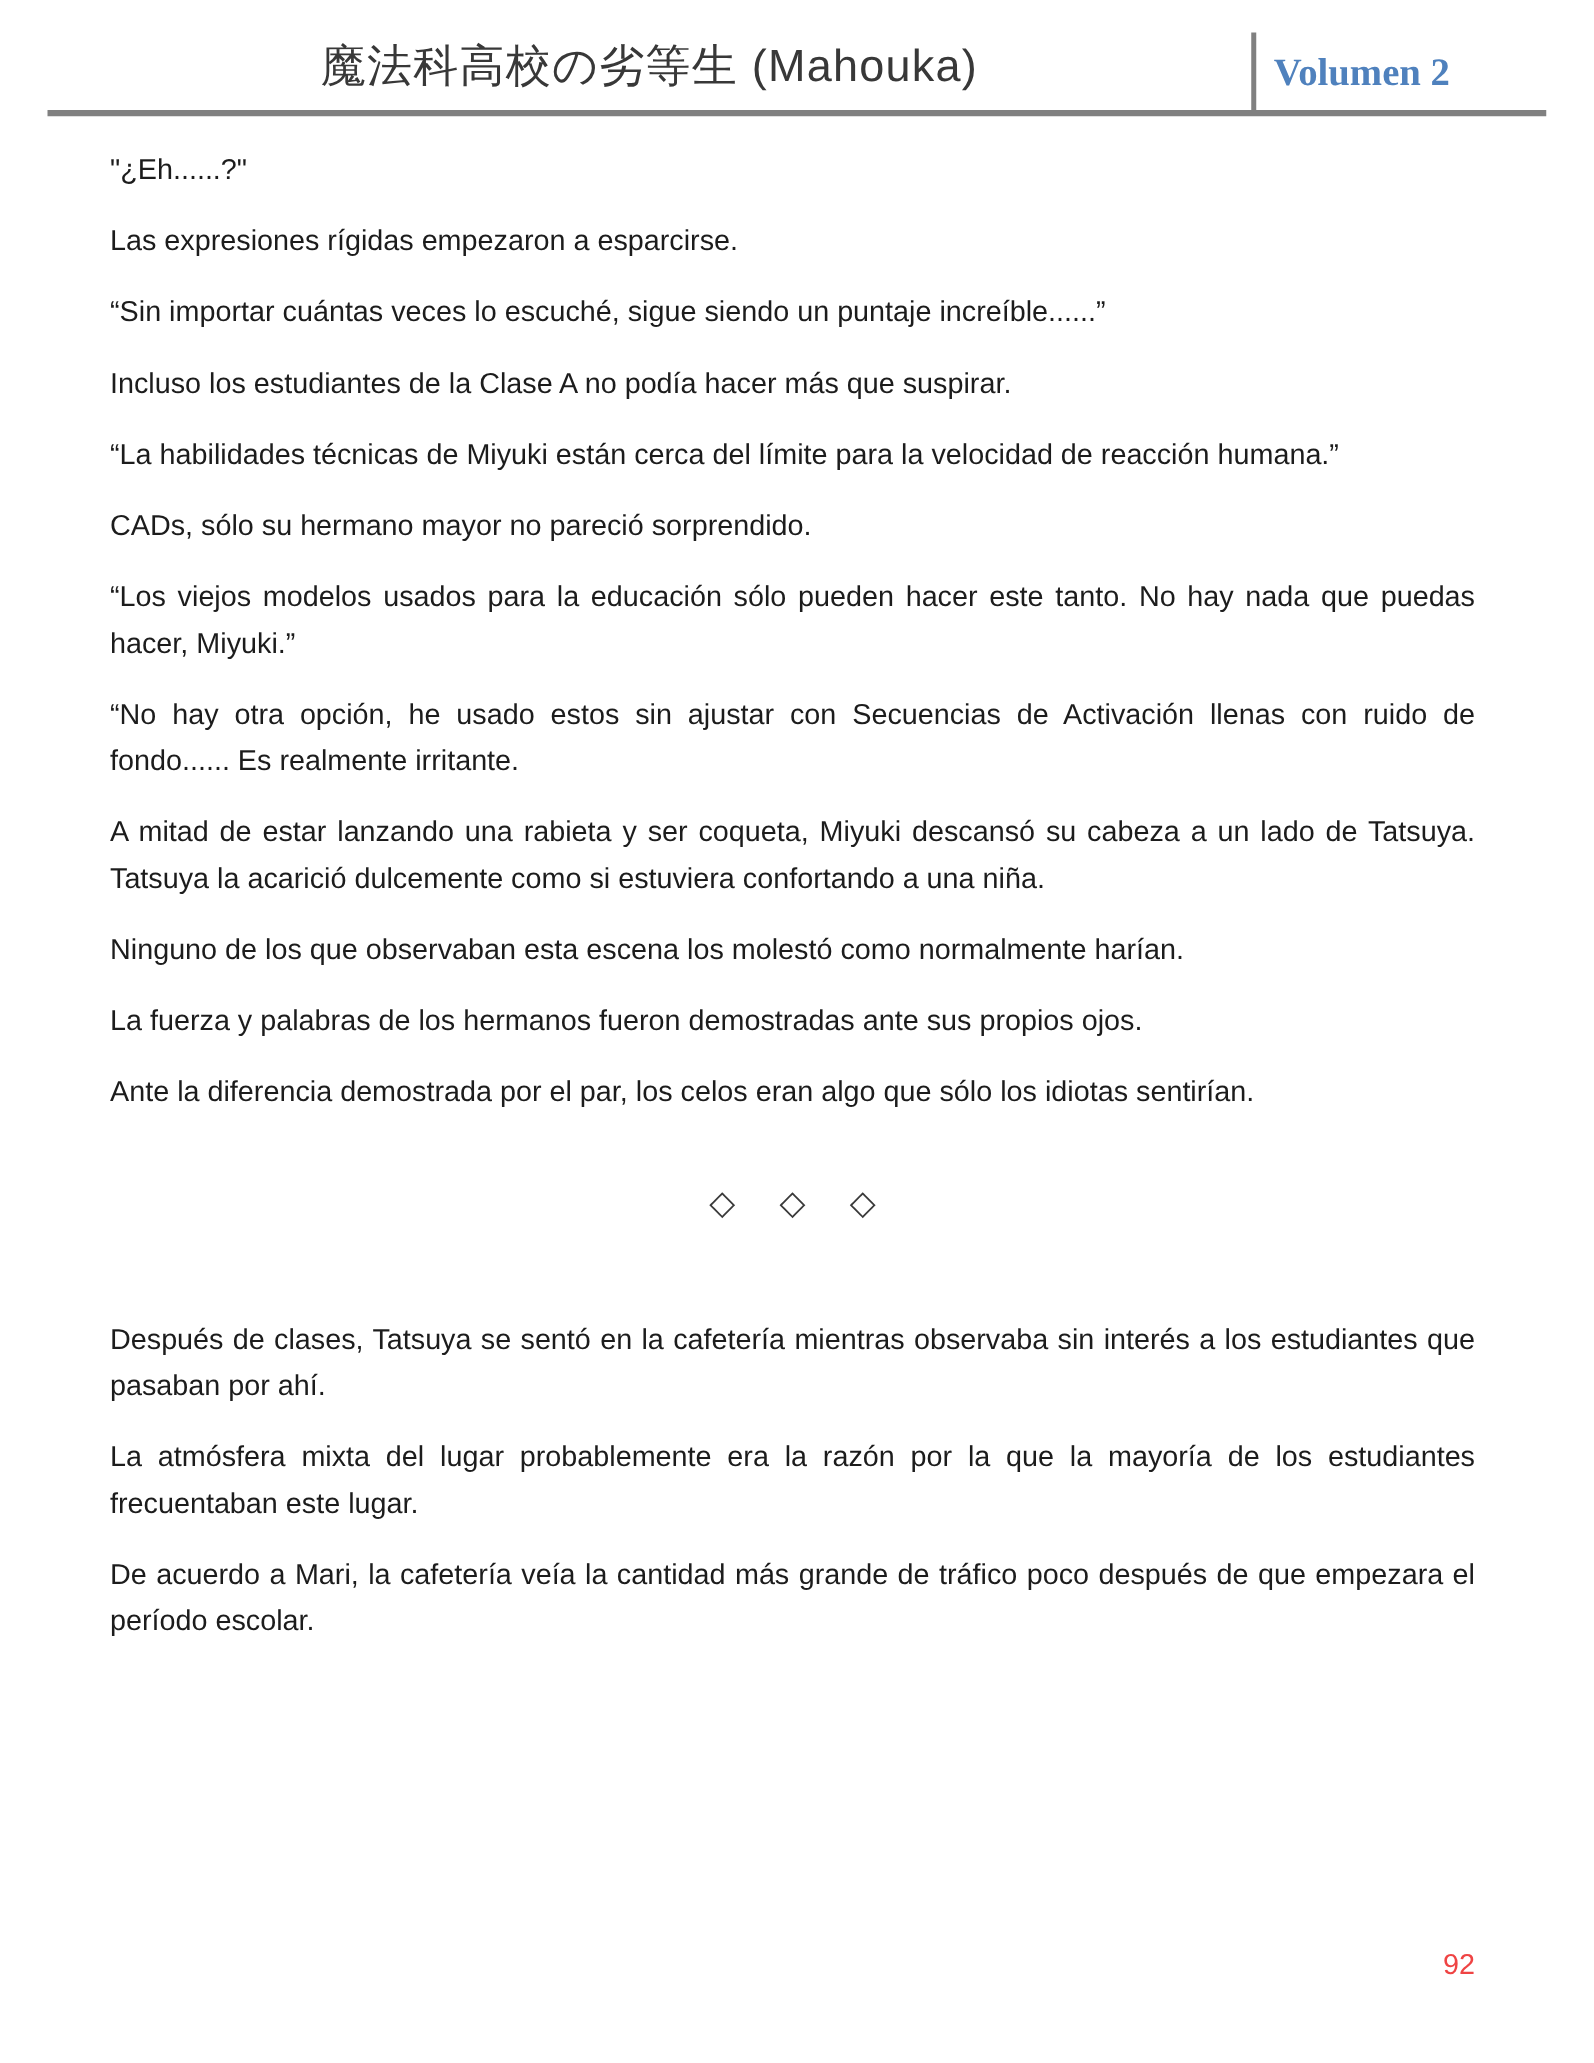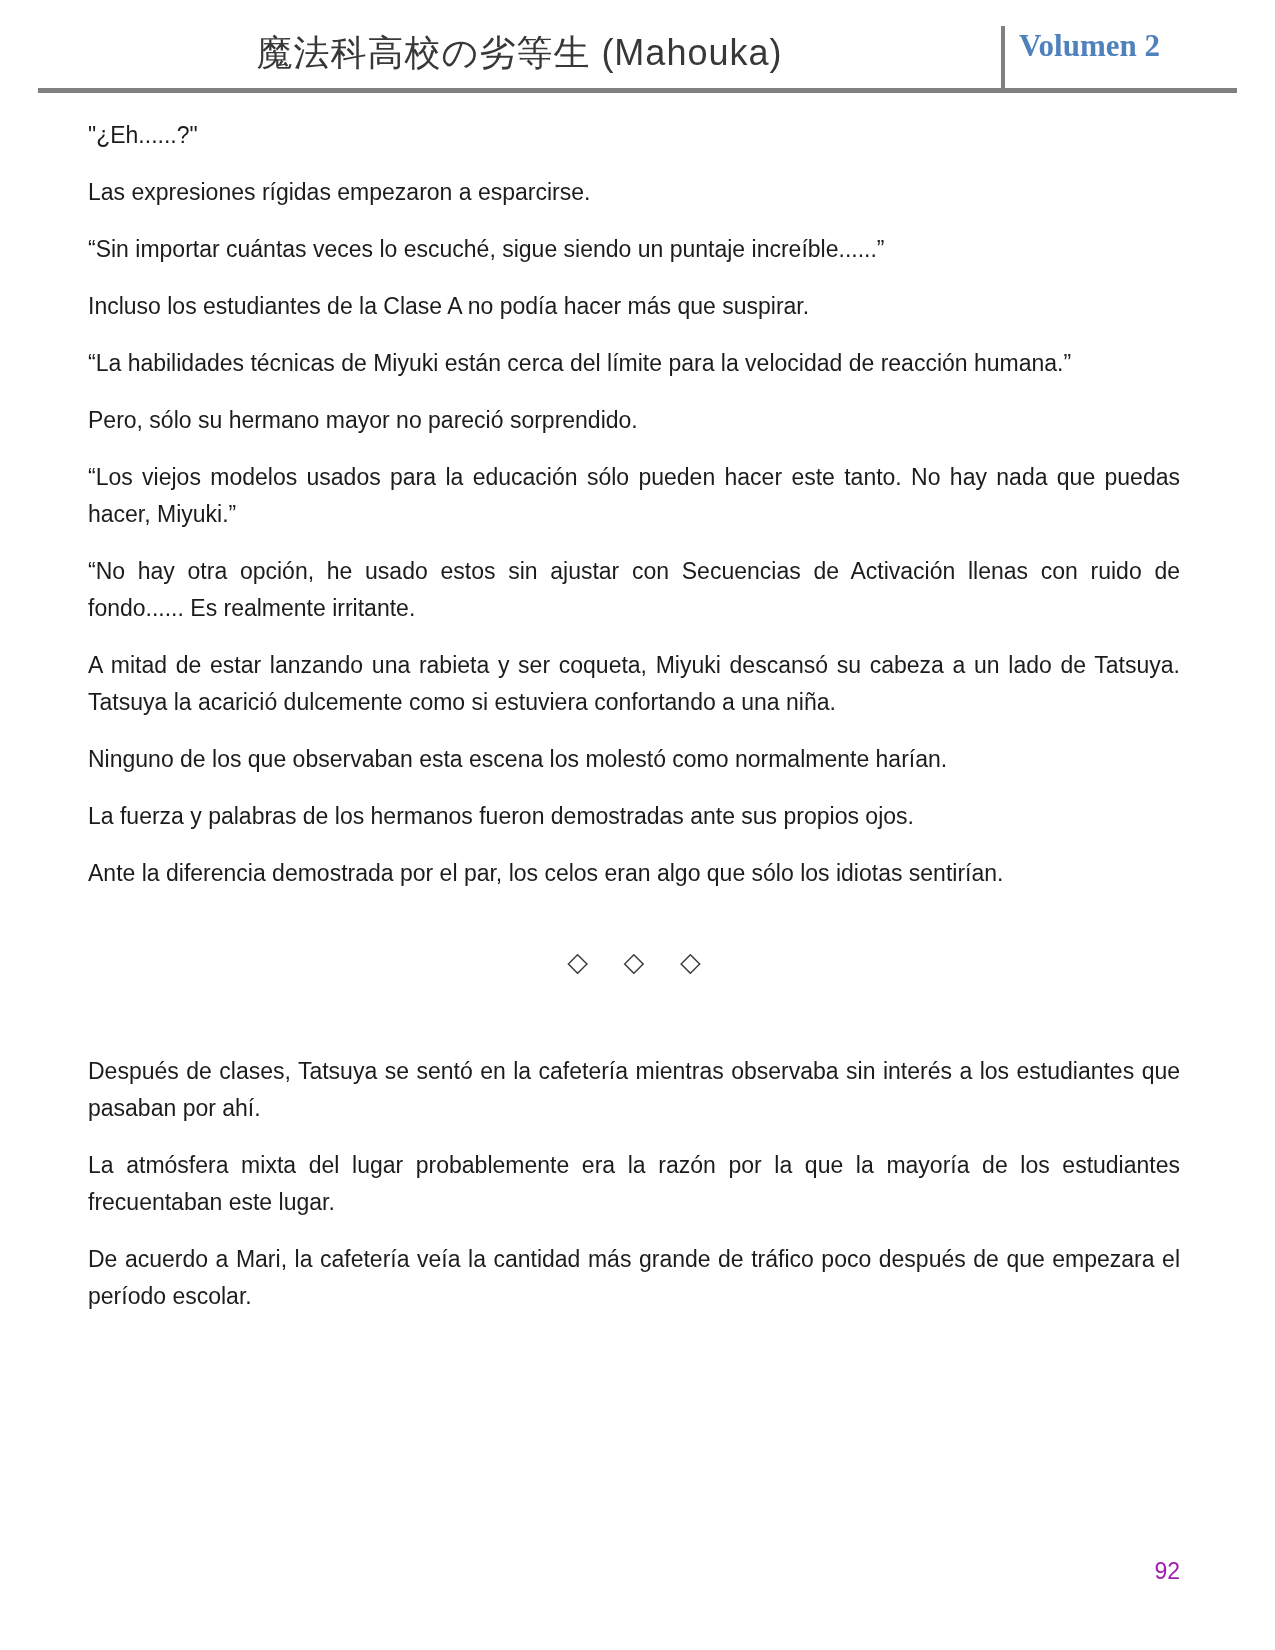--- a/index.html
+++ b/index.html
@@ -35,21 +35,21 @@
   }
   .header-divider {
     width: 4px;
     height: 62px;
     background: #808080;
     flex: 0 0 auto;
   }
   .header-right {
     flex: 0 0 218px;
     padding-left: 14px;
-    padding-bottom: 24px;
+    padding-bottom: 12px;
   }
   .volume-label {
     font-family: "Liberation Serif", serif;
     font-size: 31px;
     font-weight: bold;
     color: #4f81bd;
   }
   .header-rule {
     height: 5px;
     background: #808080;
@@ -71,21 +71,21 @@
     color: #3a3a3a;
     letter-spacing: 14px;
     margin: 52px 0 72px 0;
     text-indent: 14px;
   }
   .page-number {
     position: absolute;
     top: 1558px;
     right: 95px;
     font-size: 23px;
-    color: #a21caf;
+    color: #ef4444;
   }
 </style>
 </head>
 <body>
 
 <div class="page">
 
   <div class="header">
     <div class="header-left">
       <span class="doc-title">魔法科高校の劣等生 (Mahouka)</span>
@@ -96,21 +96,21 @@
     </div>
   </div>
   <div class="header-rule"></div>
 
   <div class="content">
     <p>"¿Eh......?"</p>
     <p>Las expresiones rígidas empezaron a esparcirse.</p>
     <p>“Sin importar cuántas veces lo escuché, sigue siendo un puntaje increíble......”</p>
     <p>Incluso los estudiantes de la Clase A no podía hacer más que suspirar.</p>
     <p>“La habilidades técnicas de Miyuki están cerca del límite para la velocidad de reacción humana.”</p>
-    <p>Pero, sólo su hermano mayor no pareció sorprendido.</p>
+    <p>CADs, sólo su hermano mayor no pareció sorprendido.</p>
     <p>“Los viejos modelos usados para la educación sólo pueden hacer este tanto. No hay nada que puedas hacer, Miyuki.”</p>
     <p>“No hay otra opción, he usado estos sin ajustar con Secuencias de Activación llenas con ruido de fondo...... Es realmente irritante.</p>
     <p>A mitad de estar lanzando una rabieta y ser coqueta, Miyuki descansó su cabeza a un lado de Tatsuya. Tatsuya la acarició dulcemente como si estuviera confortando a una niña.</p>
     <p>Ninguno de los que observaban esta escena los molestó como normalmente harían.</p>
     <p>La fuerza y palabras de los hermanos fueron demostradas ante sus propios ojos.</p>
     <p>Ante la diferencia demostrada por el par, los celos eran algo que sólo los idiotas sentirían.</p>
 
     <div class="separator">◇ ◇ ◇</div>
 
     <p>Después de clases, Tatsuya se sentó en la cafetería mientras observaba sin interés a los estudiantes que pasaban por ahí.</p>

